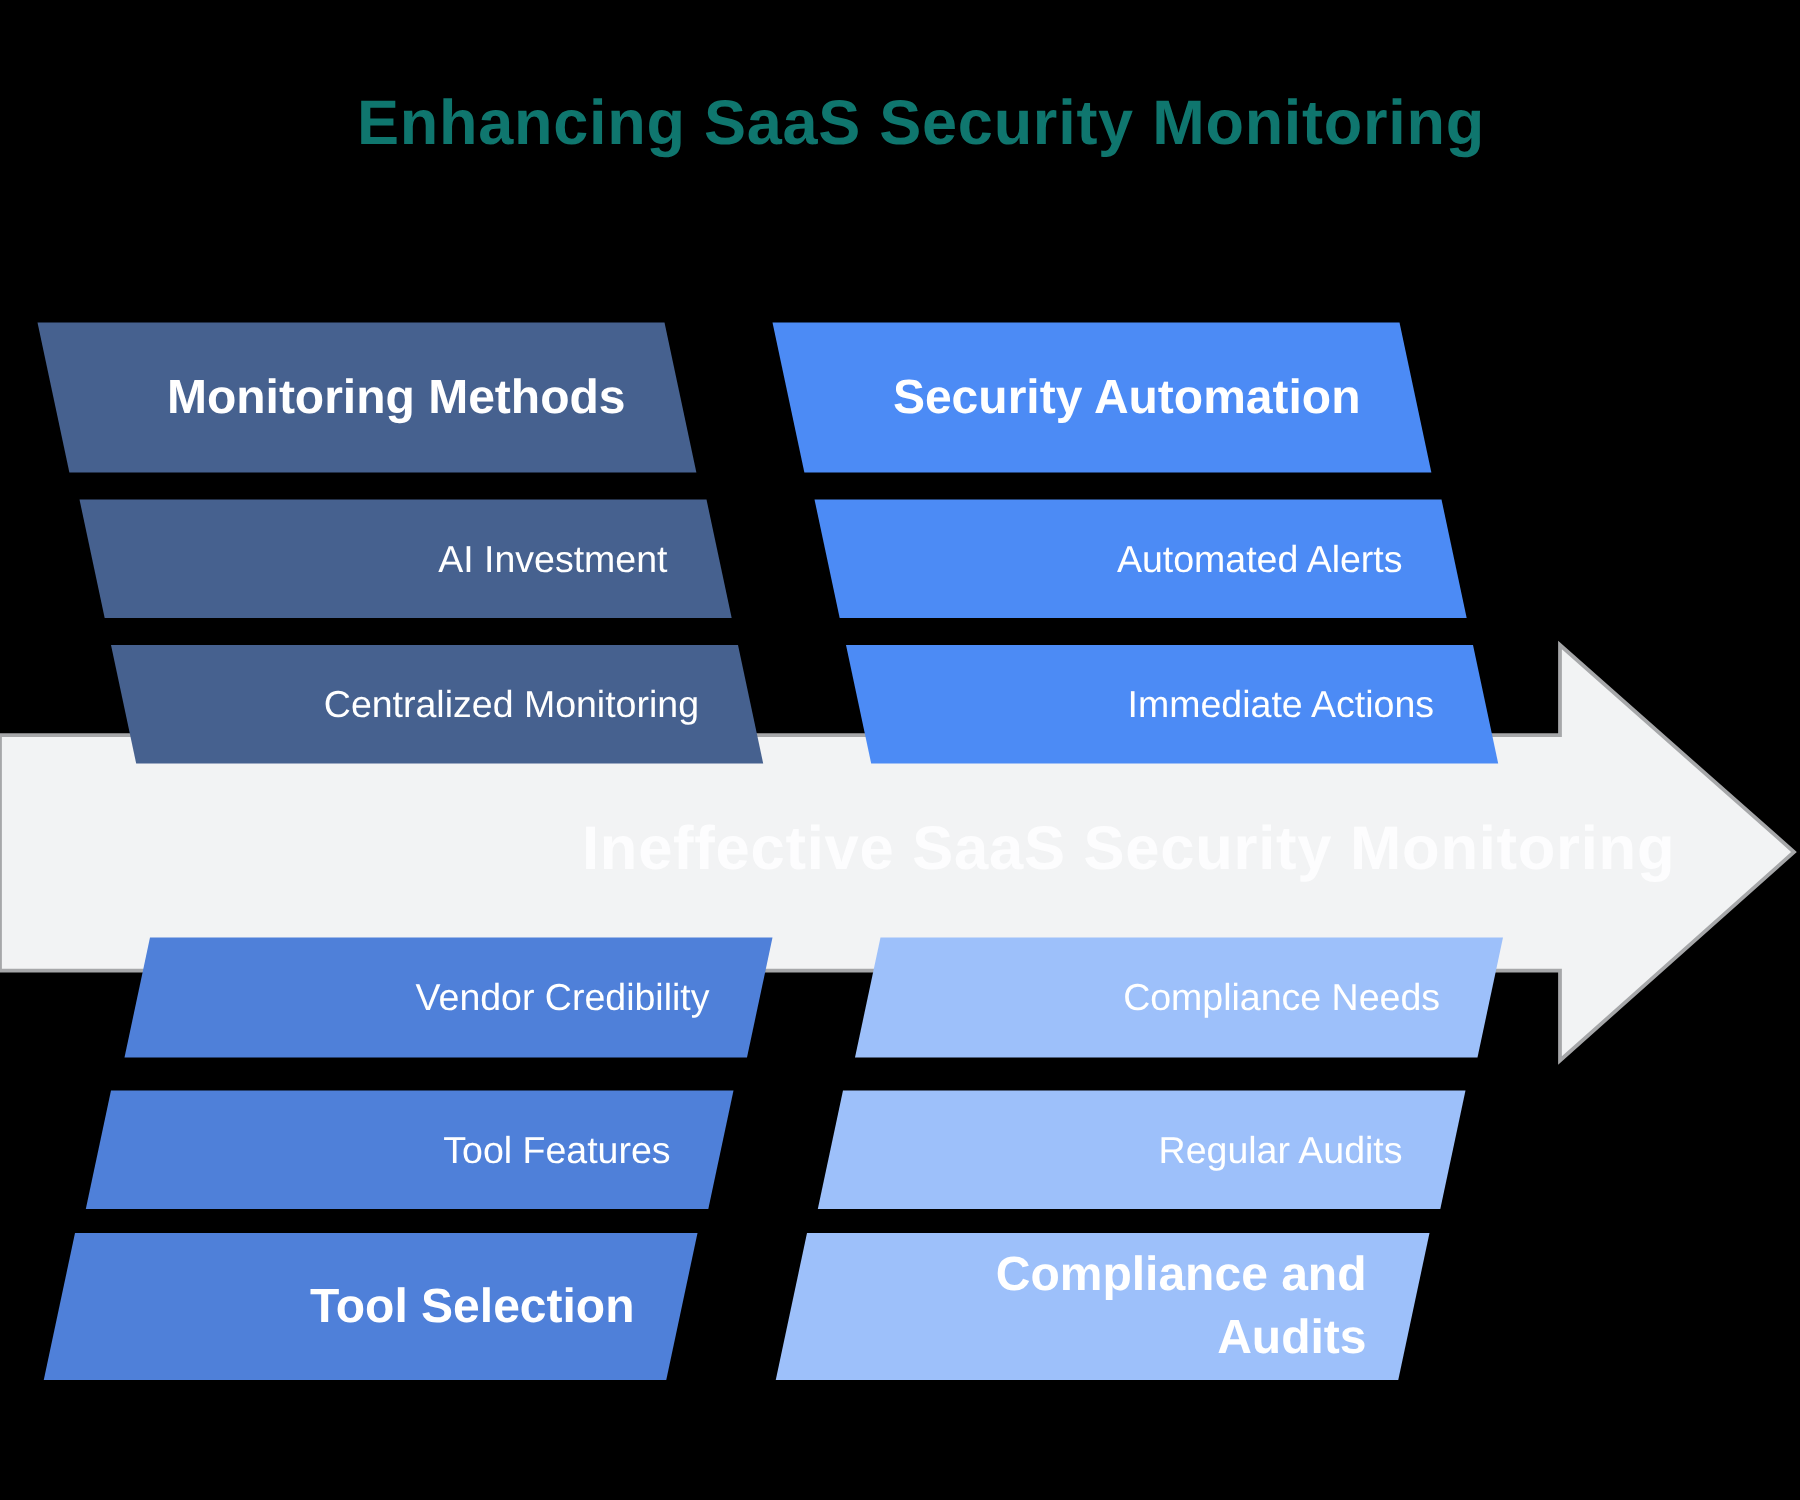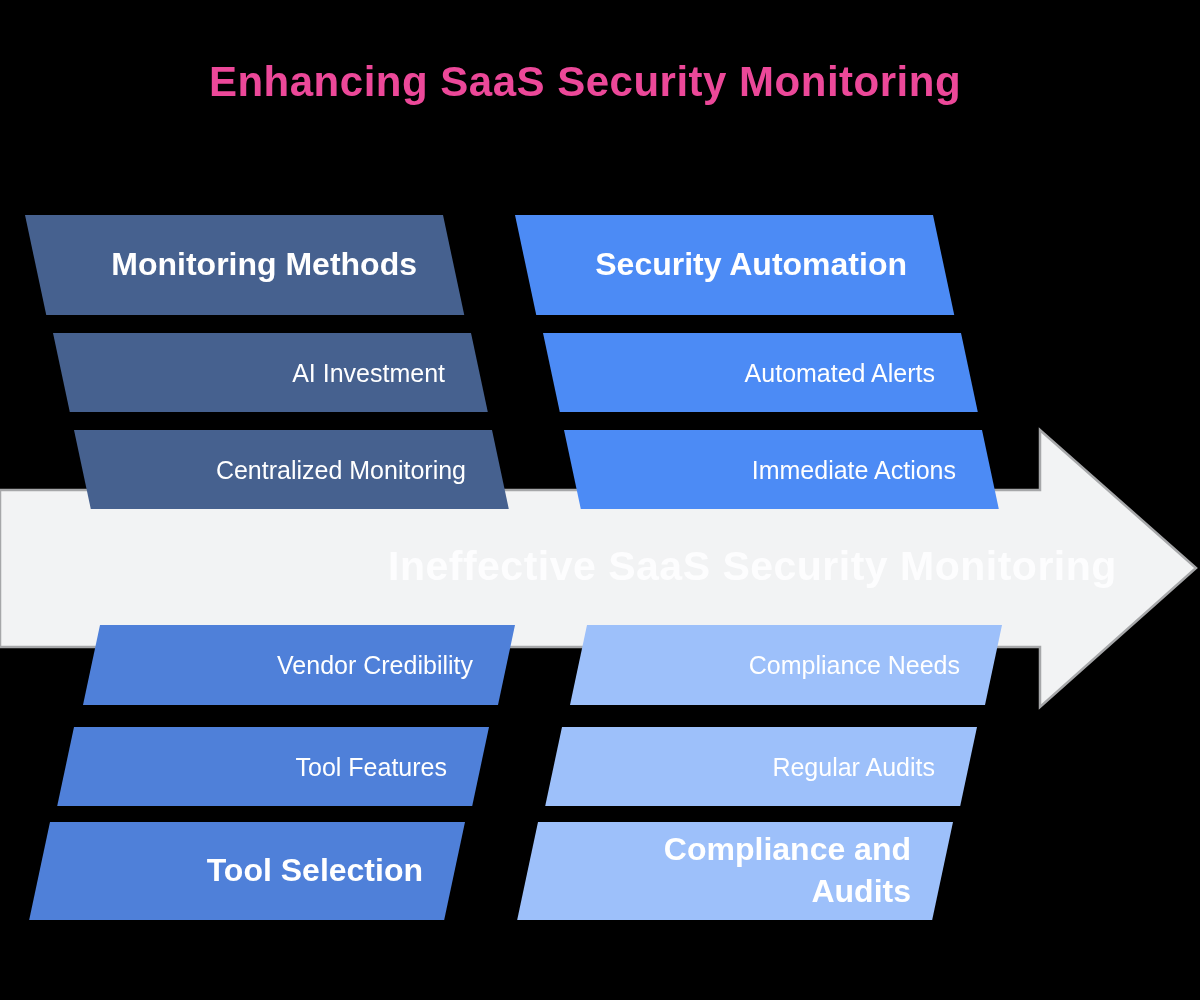--- a/index.html
+++ b/index.html
@@ -33,21 +33,21 @@
   .bar.lean-right .bar-inner{transform:skewX(-12deg);padding-right:26px;}
   .bar.lean-left  .bar-inner{transform:skewX(12deg);padding-right:42px;}
   .bar-inner.header{font-size:32px;font-weight:bold;line-height:1.3;}
   .bar-inner.item{font-size:25px;font-weight:normal;line-height:1.2;}
 </style>
 </head>
 <body style="background: rgb(0, 0, 0);">
 
 <div class="stage">
 
-  <div class="title" style="color: #ec4899;">Enhancing SaaS Security Monitoring</div>
+  <div class="title" style="color: #0f766e; padding-left: 29px;">Enhancing SaaS Security Monitoring</div>
 
   <svg class="arrow-svg" width="1200" height="1000" viewBox="0 0 1200 1000">
     <polygon points="0,490 1040,490 1040,430 1196,568 1040,707 1040,647 0,647" stroke-width="2.5" stroke-linejoin="miter" fill="#f2f3f4" stroke="#a6a7a9"></polygon>
   </svg>
 
   <div class="arrow-label">Ineffective SaaS Security Monitoring</div>
 
   <div class="bar lean-right" style="left: 25px; top: 215px; width: 418px; height: 100px; background: rgb(70, 97, 143);">
     <div class="bar-inner header" style="color: rgb(255, 255, 255);">Monitoring Methods</div>
   </div>

